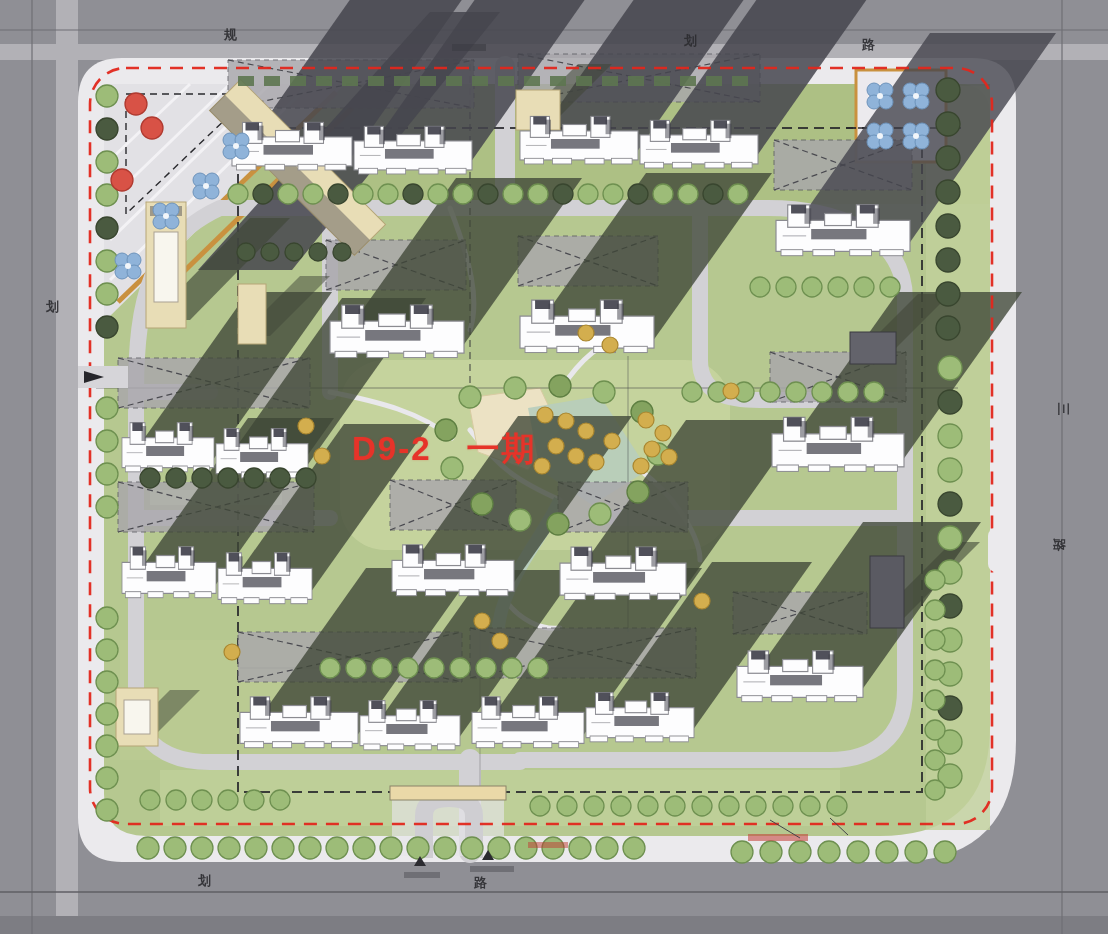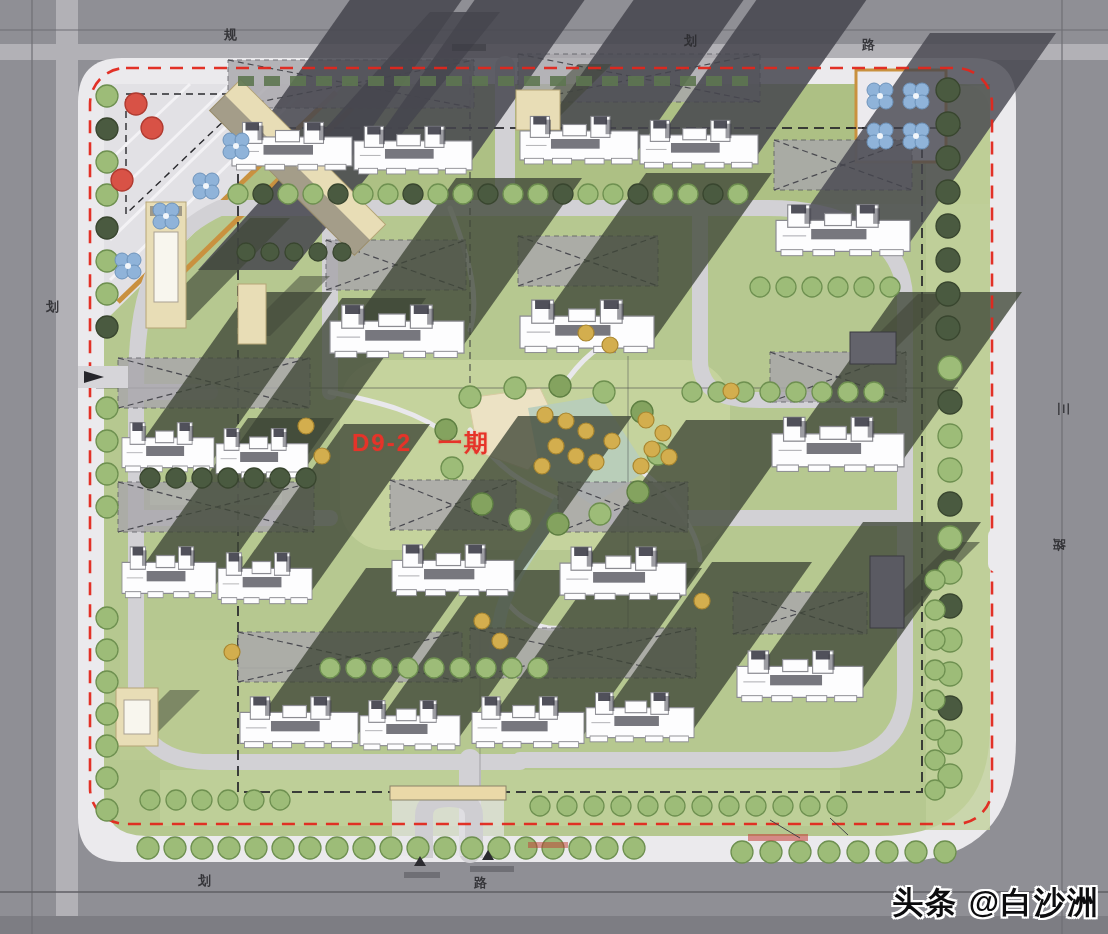--- a/index.html
+++ b/index.html
@@ -1,20 +1,20 @@
 <!DOCTYPE html>
 <html><head>
 <meta charset="utf-8">
 <style>
   html,body{margin:0;padding:0;background:#8f8f95;}
   .stage{position:relative;width:1108px;height:934px;overflow:hidden;
          font-family:"Liberation Sans",sans-serif;}
   .stage svg{position:absolute;left:0;top:0;}
   .phase-label{position:absolute;left:352px;top:427px;
-    font-size:24px;font-weight:bold;color:#e63329;letter-spacing:2px;
+    font-size:33px;font-weight:bold;color:#e63329;letter-spacing:2px;
     text-shadow:0 0 2px rgba(230,51,41,.35);white-space:nowrap;}
   .watermark{position:absolute;right:8px;bottom:10px;
     font-size:31px;font-weight:900;color:#0c0c0e;letter-spacing:2px;white-space:nowrap;
     text-shadow:-2px -2px 0 #fff,2px -2px 0 #fff,-2px 2px 0 #fff,2px 2px 0 #fff,
                 0 -2px 0 #fff,0 2px 0 #fff,-2px 0 0 #fff,2px 0 0 #fff;}
   .road-label{position:absolute;font-size:13px;color:#2c2c30;opacity:.9;
     font-weight:bold;transform-origin:center;}
   .road-label.rot{transform:rotate(90deg);}
 </style>
 </head>
@@ -755,21 +755,20 @@
     <rect x="470" y="866" width="44" height="6" fill="#55555b" opacity=".55"></rect>
     <rect x="452" y="44" width="34" height="7" fill="#3c3c42" opacity=".6"></rect>
     <rect x="748" y="834" width="60" height="7" fill="#c23b33" opacity=".55"></rect>
     <rect x="528" y="842" width="40" height="6" fill="#c23b33" opacity=".5"></rect>
     <line x1="770" y1="820" x2="800" y2="838" stroke="#44444a" stroke-width="1"></line>
     <line x1="830" y1="818" x2="848" y2="835" stroke="#44444a" stroke-width="1"></line>
   </g>
 </svg>
 
 <div class="phase-label">D9-2　一期</div>
-<div class="watermark">头条 @白沙洲</div>
 <div id="road-labels">
       <span class="road-label" style="left: 224px; top: 26px; position: absolute;">规</span>
       <span class="road-label" style="left: 684px; top: 32px; position: absolute;">划</span>
       <span class="road-label" style="left: 862px; top: 36px; position: absolute;">路</span>
       <span class="road-label" style="left: 46px; top: 298px; position: absolute;">划</span>
       <span class="road-label rot" style="left: 1056px; top: 400px; position: absolute;">三</span>
       <span class="road-label rot" style="left: 1052px; top: 536px; position: absolute;">路</span>
       <span class="road-label" style="left: 198px; top: 872px; position: absolute;">划</span>
       <span class="road-label" style="left: 474px; top: 874px; position: absolute;">路</span>
     </div>

